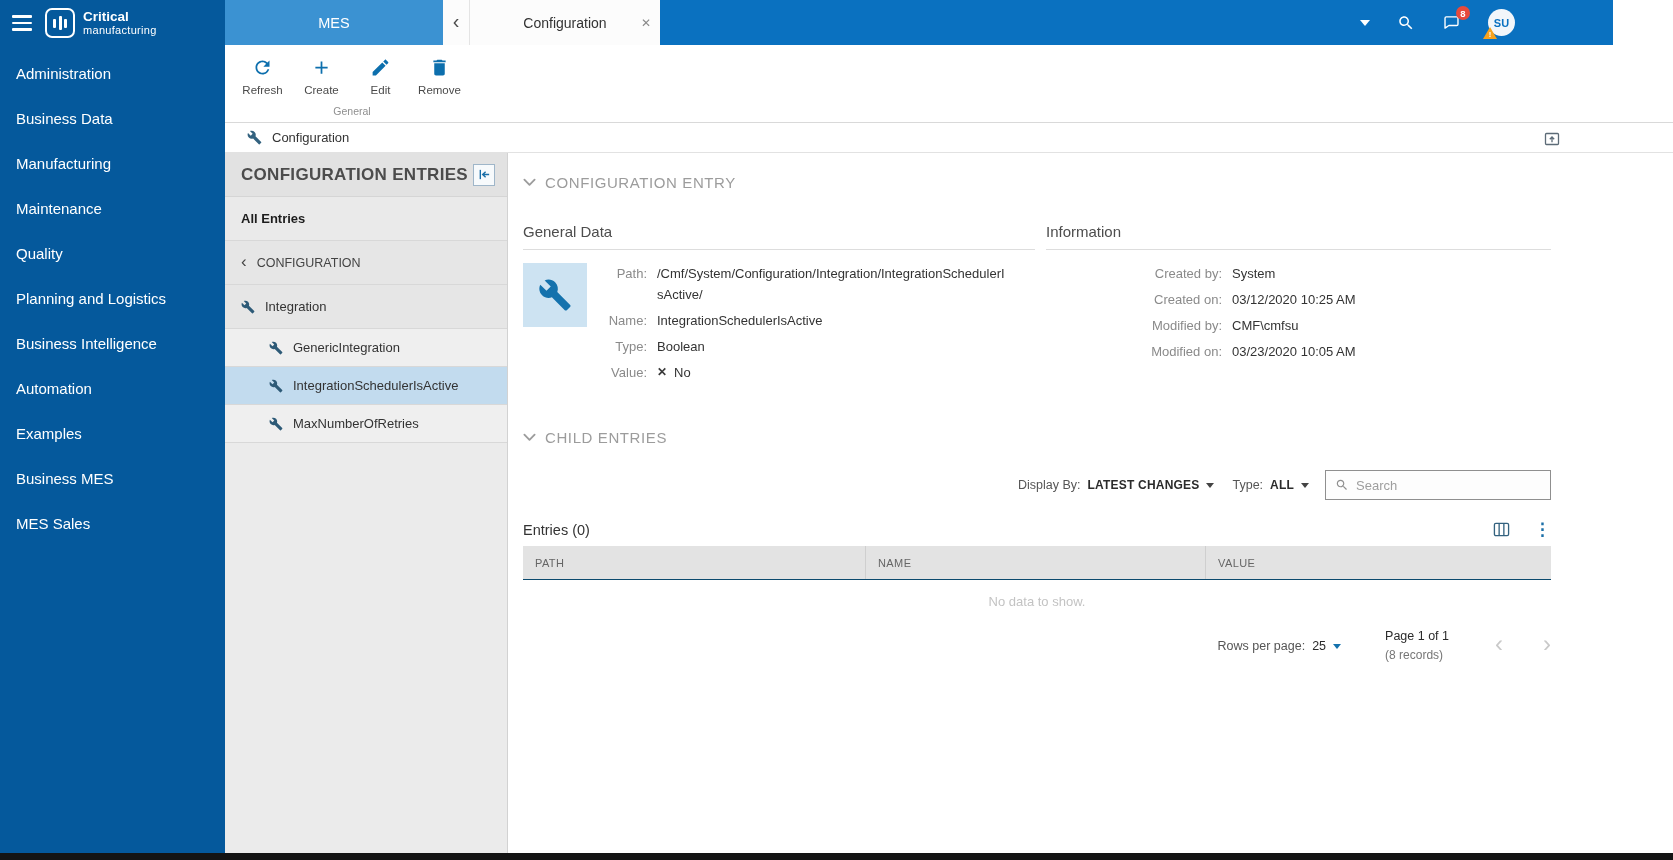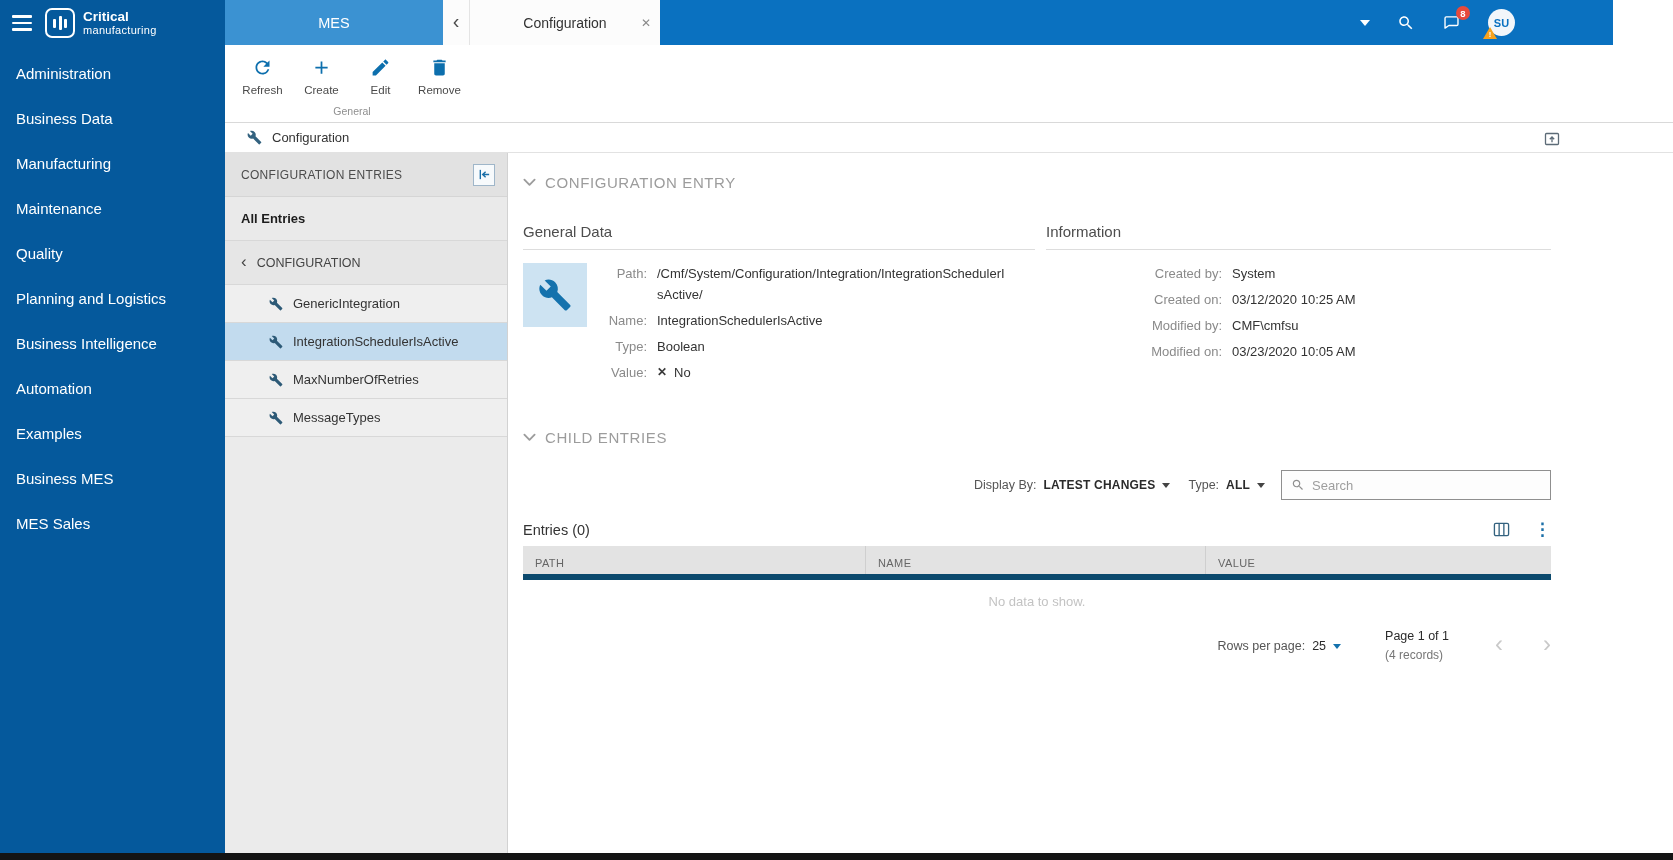--- a/index.html
+++ b/index.html
@@ -47,21 +47,21 @@
 
   
   .breadcrumb{position:absolute;left:225px;top:123px;width:1448px;height:30px;background:#fff;border-bottom:1px solid #e2e2e2;display:flex;align-items:center;padding-left:22px;gap:10px}
   .wrench-svg{fill:currentColor}
   .breadcrumb .wrench-svg{width:15px;height:15px;color:#33627f}
   .crumb-title{font-size:13px;color:#333}
   .expand-btn{position:absolute;right:113px;color:#5c6b77;display:flex;cursor:pointer}
 
   
   .tree{position:absolute;left:225px;top:153px;width:283px;bottom:7px;background:#ebebeb;border-right:1px solid #d2d2d2}
-  .tree-header{height:44px;background:#e2e2e2;border-bottom:1px solid #d5d5d5;display:flex;align-items:center;padding:0 12px 0 16px;font-size:12px;font-weight:400;color:#4c4c4c;letter-spacing:.3px}
+  .tree-header{height:44px;background:#e2e2e2;border-bottom:1px solid #d5d5d5;display:flex;align-items:center;padding:0 12px 0 16px;font-size:17px;font-weight:700;color:#4c4c4c;letter-spacing:.3px}
   .collapse-btn{margin-left:auto;width:22px;height:22px;border:1px solid #9fb6c9;background:#f7fafc;display:flex;align-items:center;justify-content:center;cursor:pointer}
   .tree-row{height:44px;display:flex;align-items:center;padding-left:16px;border-bottom:1px solid #d8d8d8;font-size:13px;color:#333;cursor:pointer;gap:10px}
   .tree-all{font-weight:700;color:#1d1d1d;background:#eaeaea}
   .tree-back{font-size:12.5px;color:#444;background:#e6e6e6}
   .tree-back .chev{font-size:17px;color:#444;padding-bottom:2px}
   .tree-parent{background:#e6e6e6}
   .tree-child{height:38px;padding-left:44px;background:#efefef}
   .tree-child.selected{background:#c2dbee}
   .tree .wrench-svg{width:14px;height:14px;color:#2d5a77;flex:0 0 auto}
 
@@ -86,33 +86,33 @@
   .info .f-label{flex:0 0 176px}
   .value-flex{display:flex;align-items:center}
   .x-icon{font-size:12px;font-weight:700;color:#3a3a3a;margin-right:7px}
 
   .filter-row{margin-top:24px;display:flex;justify-content:flex-end;align-items:center;font-size:12.5px}
   .f-group{display:flex;align-items:center;gap:7px;cursor:pointer}
   .fg-label{color:#555}
   .fg-value{color:#2b2b2b;font-weight:700;font-size:12px;letter-spacing:.2px}
   .caret-dark{width:0;height:0;border-left:4px solid transparent;border-right:4px solid transparent;border-top:5px solid #444}
   .g2{margin-left:18px}
-  .searchbox{margin-left:16px;width:270px;height:30px;border:1px solid #8f8f8f;background:#fdfdfd;display:flex;align-items:center;padding:0 9px;gap:7px}
+  .searchbox{margin-left:16px;width:226px;height:30px;border:1px solid #8f8f8f;background:#fdfdfd;display:flex;align-items:center;padding:0 9px;gap:7px}
   .searchbox svg{width:14px;height:14px;fill:#8f8f8f;flex:0 0 auto}
   .searchbox input{border:0;outline:0;background:transparent;font:13px "Liberation Sans",sans-serif;color:#333;flex:1;min-width:0}
   .searchbox input::placeholder{color:#9e9e9e}
 
   .entries-row{margin-top:21px;display:flex;align-items:flex-end}
   .entries-title{font-size:14.5px;color:#333}
   .entries-actions{margin-left:auto;display:flex;align-items:center;gap:24px}
   .columns-btn svg{width:17px;height:17px;stroke:#33627f;fill:none;stroke-width:1.4}
   .columns-btn{cursor:pointer;display:flex}
   .kebab{color:#1b6fa8;font-size:17px;font-weight:700;cursor:pointer;line-height:1}
 
-  .thead{margin-top:8px;display:flex;background:#e3e3e3;height:34px;line-height:34px;font-size:11px;color:#666;letter-spacing:.4px;border-bottom:6px solid #0c4a6e}
+  .thead{margin-top:8px;display:flex;background:#e3e3e3;height:34px;line-height:34px;font-size:11px;color:#666;letter-spacing:.4px;border-bottom:1px solid #0c4a6e}
   .th{padding-left:12px;cursor:pointer}
   .th.c1{width:342px}
   .th.c2{width:340px;border-left:1px solid #cfcfcf}
   .th.c3{flex:1;border-left:1px solid #cfcfcf}
   .empty{margin-top:14px;text-align:center;color:#c3c3c3;font-size:13px}
 
   .pagination{margin-top:18px;display:flex;align-items:center;justify-content:flex-end;font-size:12.5px;color:#555}
   .rpp{display:flex;align-items:center;cursor:pointer}
   .rpp-value{color:#2b2b2b;margin-left:7px}
   .caret-blue{width:0;height:0;border-left:4px solid transparent;border-right:4px solid transparent;border-top:5px solid #1472ad;margin-left:7px}
@@ -258,43 +258,43 @@
         </svg>
     </span>
   </div>
   <div class="tree-row tree-all">
     <span>All Entries</span>
   </div>
   <div class="tree-row tree-back">
     <span class="chev">‹</span>
     <span>CONFIGURATION</span>
   </div>
+  <div class="tree-row tree-parent">
+    <svg class="wrench-svg" viewBox="0 0 24 24">
+        <path d="M22.7 19l-9.1-9.1c.9-2.3.4-5-1.5-6.9-2-2-5-2.4-7.4-1.3L9 6 6 9 1.6 4.7C.4 7.1.9 10.1 2.9 12.1c1.9 1.9 4.6 2.4 6.9 1.5l9.1 9.1c.4.4 1 .4 1.4 0l2.3-2.3c.5-.4.5-1.1.1-1.4z"></path>
+      </svg>
+    <span>Integration</span>
+  </div>
   <div class="tree-row tree-child">
     <svg class="wrench-svg" viewBox="0 0 24 24">
         <path d="M22.7 19l-9.1-9.1c.9-2.3.4-5-1.5-6.9-2-2-5-2.4-7.4-1.3L9 6 6 9 1.6 4.7C.4 7.1.9 10.1 2.9 12.1c1.9 1.9 4.6 2.4 6.9 1.5l9.1 9.1c.4.4 1 .4 1.4 0l2.3-2.3c.5-.4.5-1.1.1-1.4z"></path>
       </svg>
     <span>GenericIntegration</span>
   </div>
   <div class="tree-row tree-child selected">
     <svg class="wrench-svg" viewBox="0 0 24 24">
         <path d="M22.7 19l-9.1-9.1c.9-2.3.4-5-1.5-6.9-2-2-5-2.4-7.4-1.3L9 6 6 9 1.6 4.7C.4 7.1.9 10.1 2.9 12.1c1.9 1.9 4.6 2.4 6.9 1.5l9.1 9.1c.4.4 1 .4 1.4 0l2.3-2.3c.5-.4.5-1.1.1-1.4z"></path>
       </svg>
     <span>IntegrationSchedulerIsActive</span>
   </div>
   <div class="tree-row tree-child">
     <svg class="wrench-svg" viewBox="0 0 24 24">
         <path d="M22.7 19l-9.1-9.1c.9-2.3.4-5-1.5-6.9-2-2-5-2.4-7.4-1.3L9 6 6 9 1.6 4.7C.4 7.1.9 10.1 2.9 12.1c1.9 1.9 4.6 2.4 6.9 1.5l9.1 9.1c.4.4 1 .4 1.4 0l2.3-2.3c.5-.4.5-1.1.1-1.4z"></path>
       </svg>
     <span>MaxNumberOfRetries</span>
-  </div>
-  <div class="tree-row tree-child">
-    <svg class="wrench-svg" viewBox="0 0 24 24">
-        <path d="M22.7 19l-9.1-9.1c.9-2.3.4-5-1.5-6.9-2-2-5-2.4-7.4-1.3L9 6 6 9 1.6 4.7C.4 7.1.9 10.1 2.9 12.1c1.9 1.9 4.6 2.4 6.9 1.5l9.1 9.1c.4.4 1 .4 1.4 0l2.3-2.3c.5-.4.5-1.1.1-1.4z"></path>
-      </svg>
-    <span>MessageTypes</span>
   </div>
 </aside>
 
 <main class="content">
 
   <div class="section-head sh1">
     <svg viewBox="0 0 14 9">
         <polyline points="1.5,1.5 7,7 12.5,1.5"></polyline>
       </svg>
     <span>CONFIGURATION ENTRY</span>
@@ -403,21 +403,21 @@
   <div class="empty">No data to show.</div>
 
   <div class="pagination">
     <span class="rpp">
       <span>Rows per page:</span>
       <span class="rpp-value">25</span>
       <span class="caret-blue"></span>
     </span>
     <span class="page-info">
       <span class="page-line">Page 1 of 1</span><br>
-      <span class="records-line">(4 records)</span>
+      <span class="records-line">(8 records)</span>
     </span>
     <span class="pg-chev pg-prev">‹</span>
     <span class="pg-chev pg-next">›</span>
   </div>
 
 </main>
 
 <div class="bottom-strip"></div>
 
 </body></html>

